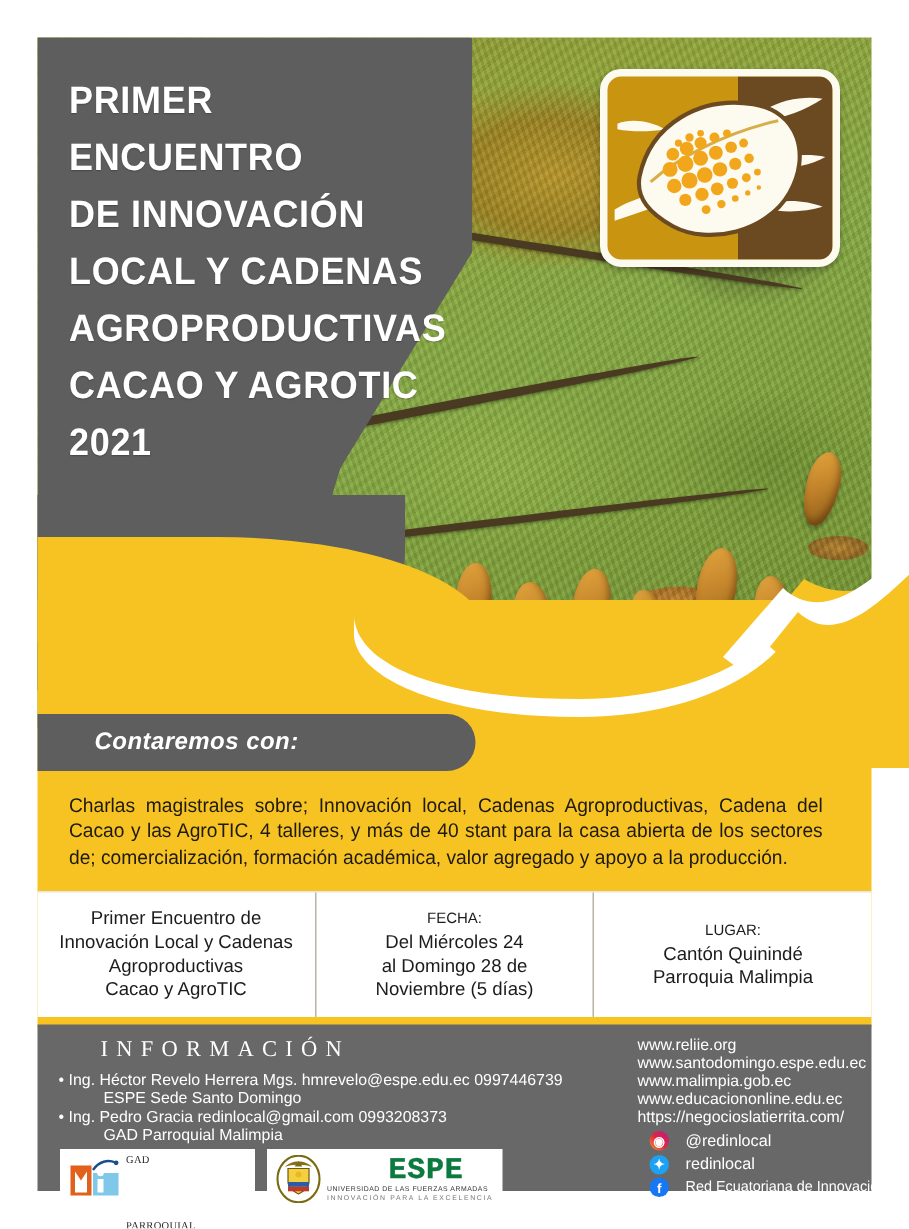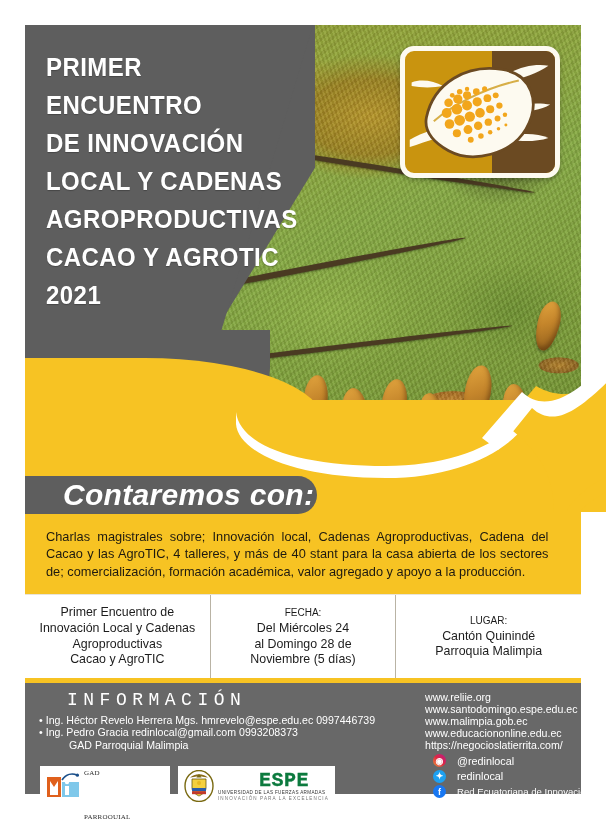--- a/index.html
+++ b/index.html
@@ -164,21 +164,21 @@
     border-bottom-right-radius: 19px;
     z-index: 11;
     display: flex;
     align-items: center;
   }
   .ribbon-text {
     color: #ffffff;
     font-family: "Liberation Sans Narrow", "Liberation Sans", sans-serif;
     font-style: italic;
     font-weight: bold;
-    font-size: 30px;
+    font-size: 16px;
     letter-spacing: .3px;
     padding-left: 38px;
   }
 
   .intro-text {
     position: absolute;
     left: 46px; top: 528px;
     width: 518px;
     z-index: 11;
     color: #1e1a10;
@@ -223,22 +223,22 @@
   .footer {
     position: absolute;
     left: 25px; top: 683px; right: 25px;
     height: 111px;
     background: #686868;
     z-index: 11;
   }
   .footer-left { position: absolute; left: 14px; top: 6px; width: 360px; }
   .info-heading {
     color: #ffffff;
-    font-family: Liberation Mono, monospace;
-    font-size: 18px;
+    font-family: Liberation Serif, serif;
+    font-size: 15px;
     letter-spacing: 5.5px;
     padding-left: 28px;
     line-height: 22px;
   }
   .contact-list { list-style: none; margin-top: 3px; }
   .contact-list li {
     color: #ffffff;
     font-family: "Liberation Sans Narrow", "Liberation Sans", sans-serif;
     font-size: 10.6px;
     line-height: 12.4px;
@@ -454,20 +454,21 @@
       <div class="line">Cantón Quinindé</div>
       <div class="line">Parroquia Malimpia</div>
     </div>
   </div>
 
   <div class="footer">
     <div class="footer-left">
       <div class="info-heading">INFORMACIÓN</div>
       <ul class="contact-list">
         <li class="bullet">Ing. Héctor Revelo Herrera Mgs. hmrevelo@espe.edu.ec 0997446739</li>
+        <li class="sub">ESPE Sede Santo Domingo</li>
         <li class="bullet">Ing. Pedro Gracia redinlocal@gmail.com 0993208373</li>
         <li class="sub">GAD Parroquial Malimpia</li>
       </ul>
     </div>
 
     <div class="footer-right">
       <ul class="url-list">
         <li>www.reliie.org</li>
         <li>www.santodomingo.espe.edu.ec</li>
         <li>www.malimpia.gob.ec</li>

